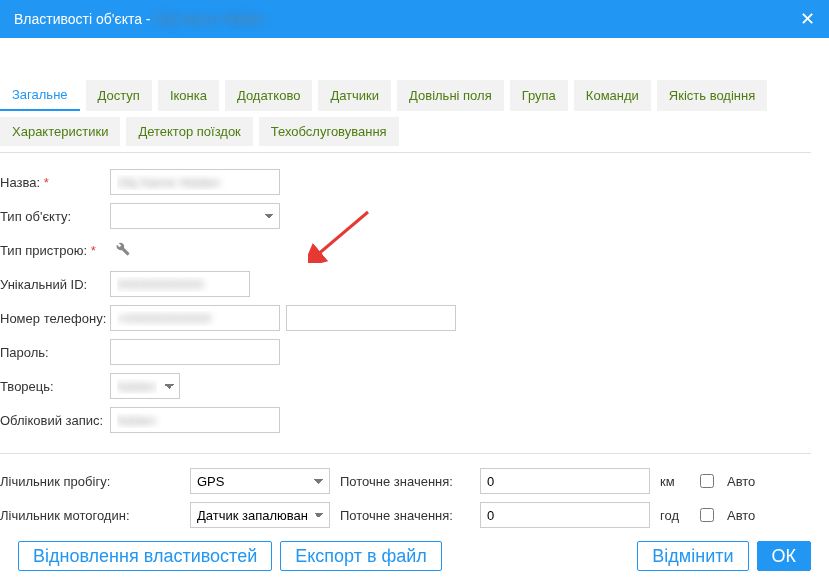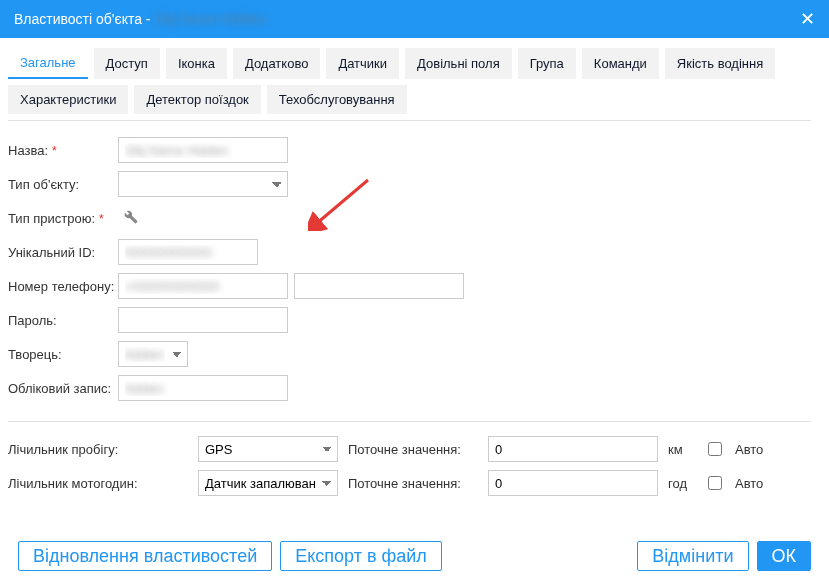--- a/index.html
+++ b/index.html
@@ -1,22 +1,22 @@
 <!DOCTYPE html>
 <html><head>
 <meta charset="utf-8">
 <style>
   * { box-sizing: border-box; font-family: Arial, sans-serif; }
   body { margin: 0; padding: 0; background: #fff; }
   .dialog { width: 829px; height: 587px; display: flex; flex-direction: column; position: relative; }
   .header { background: #2196f3; color: #fff; padding: 10px 14px; display: flex; justify-content: space-between; align-items: center; font-size: 14px; }
   .close-x { cursor: pointer; font-size: 18px; line-height: 1; }
-  .body { padding: 10px 18px 0 8px; flex: 1; position: relative; overflow: hidden; }
+  .body { padding: 10px 18px 0 0; flex: 1; position: relative; overflow: hidden; margin-top: 32px; }
   .tabs { display: flex; flex-wrap: wrap; gap: 6px; padding-bottom: 6px; border-bottom: 1px solid #e0e0e0; }
-  .tab { background: #f2f2f2; color: #0f172a; padding: 7px 12px; font-size: 13px; cursor: pointer; border: none; }
+  .tab { background: #f2f2f2; color: #4d7c0f; padding: 7px 12px; font-size: 13px; cursor: pointer; border: none; }
   .tab.active { background: #fff; color: #2196f3; border-bottom: 2px solid #2196f3; }
   .form { margin-top: 16px; font-size: 13px; color: #333; }
   .row { display: flex; align-items: center; margin-bottom: 8px; min-height: 26px; }
   .lbl { width: 110px; flex-shrink: 0; }
   .req::after { content: " *"; color: #e53935; }
   .field, select.field { height: 26px; border: 1px solid #ccc; padding: 2px 6px; font-size: 13px; background: #fff; }
   .w170 { width: 170px; }
   .w140 { width: 140px; }
   .w80  { width: 70px; }
   .blur { color: transparent; text-shadow: 0 0 6px rgba(120,120,120,0.65); user-select: none; }

